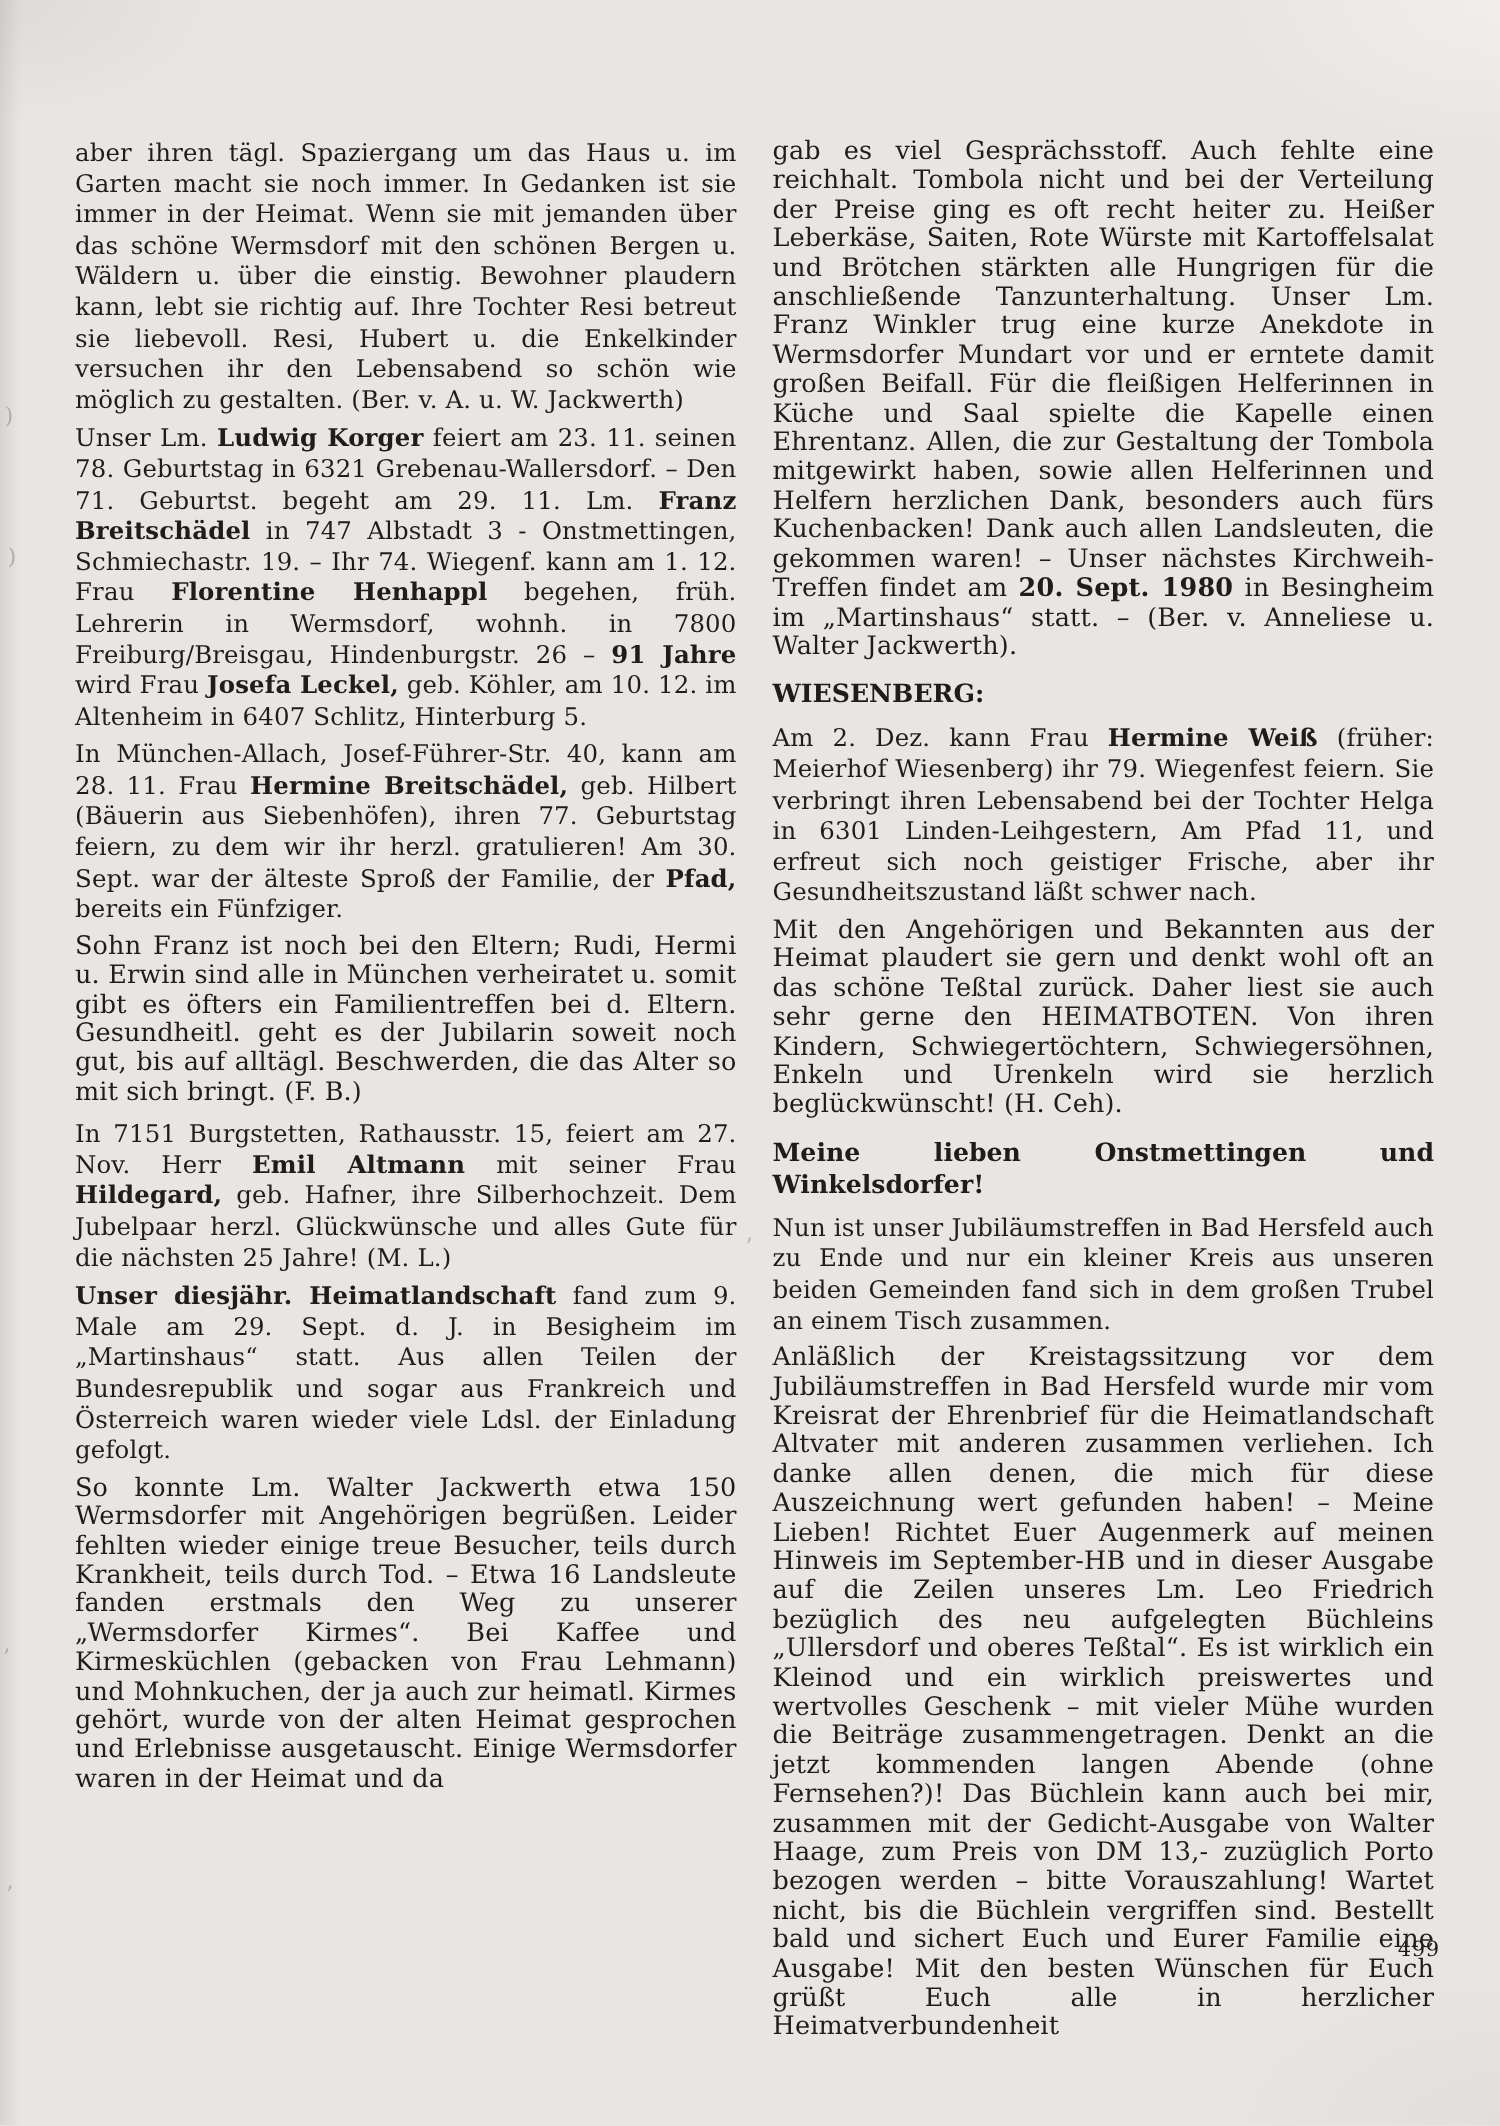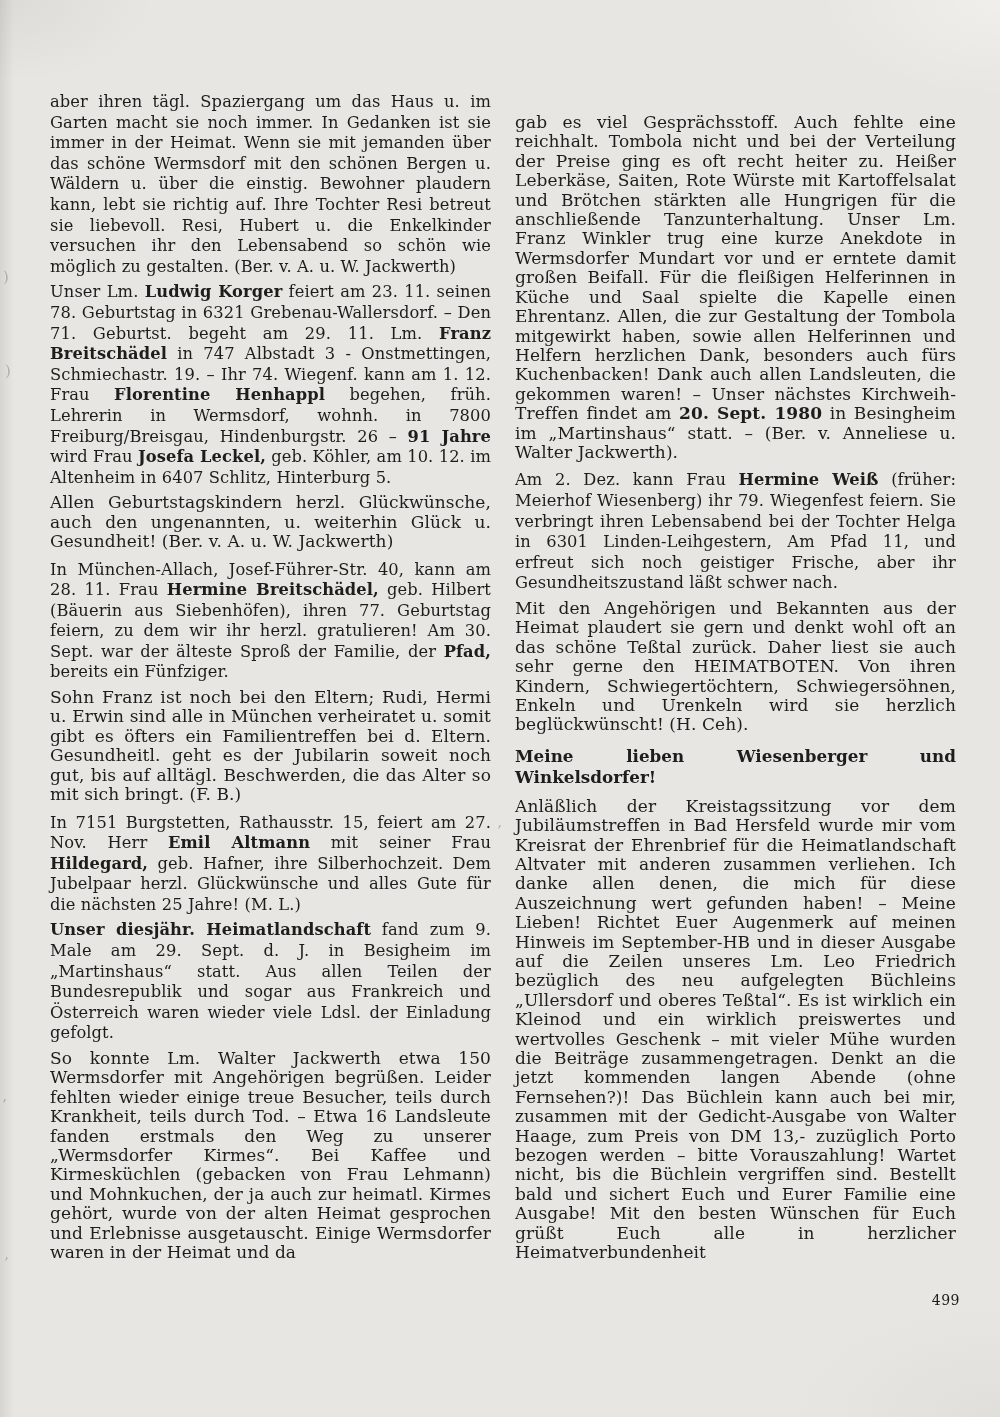--- a/index.html
+++ b/index.html
@@ -25,21 +25,20 @@
       radial-gradient(300px 160px at 100% 100%, rgba(90,88,84,0.05), rgba(0,0,0,0) 70%);
   }
   .page{
     position:absolute;
     left:50px; top:92px;
     width:906px;
   }
   .columns{
     display:flex;
     gap:24px;
-    align-items:flex-end;
   }
   .col{
     width:441px;
   }
   .para{
     margin:0;
     text-align:justify;
     letter-spacing:0.1px;
   }
   .para.normal{
@@ -78,32 +77,33 @@
 </head>
 <body>
 
 <div class="scan-shade"></div>
 
 <div class="page">
   <div class="columns">
     <div class="col">
         <p class="para normal"><span>aber ihren tägl. Spaziergang um das Haus u. im Garten macht sie noch immer. In Gedanken ist sie immer in der Heimat. Wenn sie mit jemanden über das schöne Wermsdorf mit den schönen Bergen u. Wäldern u. über die einstig. Bewohner plaudern kann, lebt sie richtig auf. Ihre Tochter Resi betreut sie liebevoll. Resi, Hubert u. die Enkelkinder versuchen ihr den Lebensabend so schön wie möglich zu gestalten. (Ber. v. A. u. W. Jackwerth)</span></p>
         <p class="para normal"><span>Unser Lm. </span><span class="b">Ludwig Korger</span><span> feiert am 23. 11. seinen 78. Geburtstag in 6321 Grebenau-Wallersdorf. – Den 71. Geburtst. begeht am 29. 11. Lm. </span><span class="b">Franz Breitschädel</span><span> in 747 Albstadt 3 - Onstmettingen, Schmiechastr. 19. – Ihr 74. Wiegenf. kann am 1. 12. Frau </span><span class="b">Florentine Henhappl</span><span> begehen, früh. Lehrerin in Wermsdorf, wohnh. in 7800 Freiburg/Breisgau, Hindenburgstr. 26 – </span><span class="b">91 Jahre</span><span> wird Frau </span><span class="b">Josefa Leckel,</span><span> geb. Köhler, am 10. 12. im Altenheim in 6407 Schlitz, Hinterburg 5.</span></p>
-        <p class="para small"><span>Allen Geburtstagskindern herzl. Glückwünsche, auch den ungenannten, u. weiterhin Glück u. Gesundheit! (Ber. v. A. u. W. Jackwerth)</span></p>
         <p class="para normal"><span>In München-Allach, Josef-Führer-Str. 40, kann am 28. 11. Frau </span><span class="b">Hermine Breitschädel,</span><span> geb. Hilbert (Bäuerin aus Siebenhöfen), ihren 77. Geburtstag feiern, zu dem wir ihr herzl. gratulieren! Am 30. Sept. war der älteste Sproß der Familie, der </span><span class="b">Pfad,</span><span> bereits ein Fünfziger.</span></p>
         <p class="para small"><span>Sohn Franz ist noch bei den Eltern; Rudi, Hermi u. Erwin sind alle in München verheiratet u. somit gibt es öfters ein Familientreffen bei d. Eltern. Gesundheitl. geht es der Jubilarin soweit noch gut, bis auf alltägl. Beschwerden, die das Alter so mit sich bringt. (F. B.)</span></p>
         <p class="para normal"><span>In 7151 Burgstetten, Rathausstr. 15, feiert am 27. Nov. Herr </span><span class="b">Emil Altmann</span><span> mit seiner Frau </span><span class="b">Hildegard,</span><span> geb. Hafner, ihre Silberhochzeit. Dem Jubelpaar herzl. Glückwünsche und alles Gute für die nächsten 25 Jahre! (M. L.)</span></p>
         <p class="para normal"><span class="b">Unser diesjähr. Heimatlandschaft</span><span> fand zum 9. Male am 29. Sept. d. J. in Besigheim im „Martinshaus“ statt. Aus allen Teilen der Bundesrepublik und sogar aus Frankreich und Österreich waren wieder viele Ldsl. der Einladung gefolgt.</span></p>
         <p class="para small"><span>So konnte Lm. Walter Jackwerth etwa 150 Wermsdorfer mit Angehörigen begrüßen. Leider fehlten wieder einige treue Besucher, teils durch Krankheit, teils durch Tod. – Etwa 16 Landsleute fanden erstmals den Weg zu unserer „Wermsdorfer Kirmes“. Bei Kaffee und Kirmesküchlen (gebacken von Frau Lehmann) und Mohnkuchen, der ja auch zur heimatl. Kirmes gehört, wurde von der alten Heimat gesprochen und Erlebnisse ausgetauscht. Einige Wermsdorfer waren in der Heimat und da</span></p>
       </div>
     <div class="col">
         <p class="para small"><span>gab es viel Gesprächsstoff. Auch fehlte eine reichhalt. Tombola nicht und bei der Verteilung der Preise ging es oft recht heiter zu. Heißer Leberkäse, Saiten, Rote Würste mit Kartoffelsalat und Brötchen stärkten alle Hungrigen für die anschließende Tanzunterhaltung. Unser Lm. Franz Winkler trug eine kurze Anekdote in Wermsdorfer Mundart vor und er erntete damit großen Beifall. Für die fleißigen Helferinnen in Küche und Saal spielte die Kapelle einen Ehrentanz. Allen, die zur Gestaltung der Tombola mitgewirkt haben, sowie allen Helferinnen und Helfern herzlichen Dank, besonders auch fürs Kuchenbacken! Dank auch allen Landsleuten, die gekommen waren! – Unser nächstes Kirchweih-Treffen findet am </span><span class="b">20. Sept. 1980</span><span> in Besingheim im „Martinshaus“ statt. – (Ber. v. Anneliese u. Walter Jackwerth).</span></p>
+        <div class="heading">WIESENBERG:</div>
         <p class="para normal"><span>Am 2. Dez. kann Frau </span><span class="b">Hermine Weiß</span><span> (früher: Meierhof Wiesenberg) ihr 79. Wiegenfest feiern. Sie verbringt ihren Lebensabend bei der Tochter Helga in 6301 Linden-Leihgestern, Am Pfad 11, und erfreut sich noch geistiger Frische, aber ihr Gesundheitszustand läßt schwer nach.</span></p>
         <p class="para small"><span>Mit den Angehörigen und Bekannten aus der Heimat plaudert sie gern und denkt wohl oft an das schöne Teßtal zurück. Daher liest sie auch sehr gerne den HEIMATBOTEN. Von ihren Kindern, Schwiegertöchtern, Schwiegersöhnen, Enkeln und Urenkeln wird sie herzlich beglückwünscht! (H. Ceh).</span></p>
-        <div class="heading">Meine lieben Wiesenberger und Winkelsdorfer!</div>
+        <div class="heading">Meine lieben Onstmettingen und Winkelsdorfer!</div>
+        <p class="para normal"><span>Nun ist unser Jubiläumstreffen in Bad Hersfeld auch zu Ende und nur ein kleiner Kreis aus unseren beiden Gemeinden fand sich in dem großen Trubel an einem Tisch zusammen.</span></p>
         <p class="para small"><span>Anläßlich der Kreistagssitzung vor dem Jubiläumstreffen in Bad Hersfeld wurde mir vom Kreisrat der Ehrenbrief für die Heimatlandschaft Altvater mit anderen zusammen verliehen. Ich danke allen denen, die mich für diese Auszeichnung wert gefunden haben! – Meine Lieben! Richtet Euer Augenmerk auf meinen Hinweis im September-HB und in dieser Ausgabe auf die Zeilen unseres Lm. Leo Friedrich bezüglich des neu aufgelegten Büchleins „Ullersdorf und oberes Teßtal“. Es ist wirklich ein Kleinod und ein wirklich preiswertes und wertvolles Geschenk – mit vieler Mühe wurden die Beiträge zusammengetragen. Denkt an die jetzt kommenden langen Abende (ohne Fernsehen?)! Das Büchlein kann auch bei mir, zusammen mit der Gedicht-Ausgabe von Walter Haage, zum Preis von DM 13,- zuzüglich Porto bezogen werden – bitte Vorauszahlung! Wartet nicht, bis die Büchlein vergriffen sind. Bestellt bald und sichert Euch und Eurer Familie eine Ausgabe! Mit den besten Wünschen für Euch grüßt Euch alle in herzlicher Heimatverbundenheit</span></p>
       </div>
   </div>
 </div>
 
 <div class="page-number">499</div>
 
 <span class="artifact" style="left: 3px; top: 268px;">)</span>
 <span class="artifact" style="left: 5px; top: 362px;">)</span>
 <span class="artifact" style="left: 2px; top: 1096px;">’</span>

